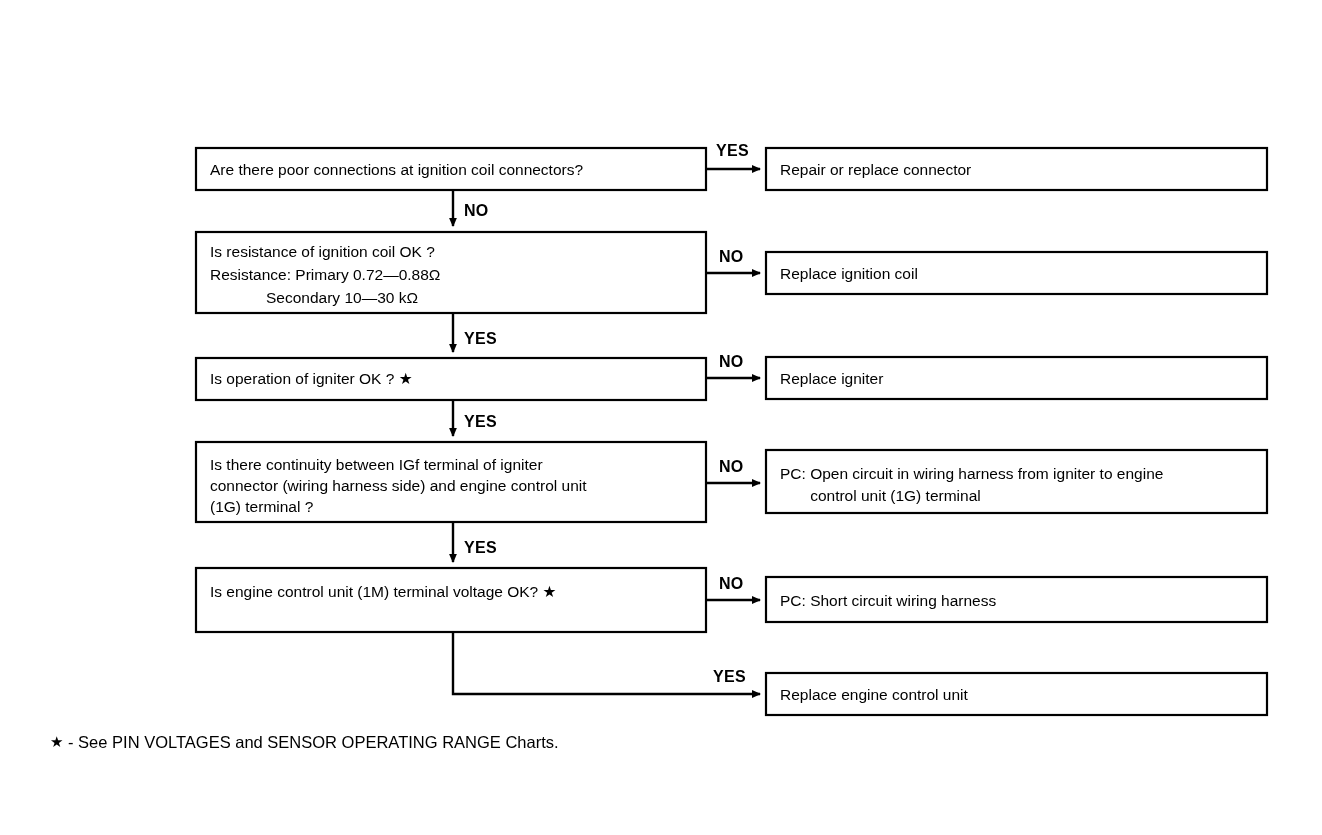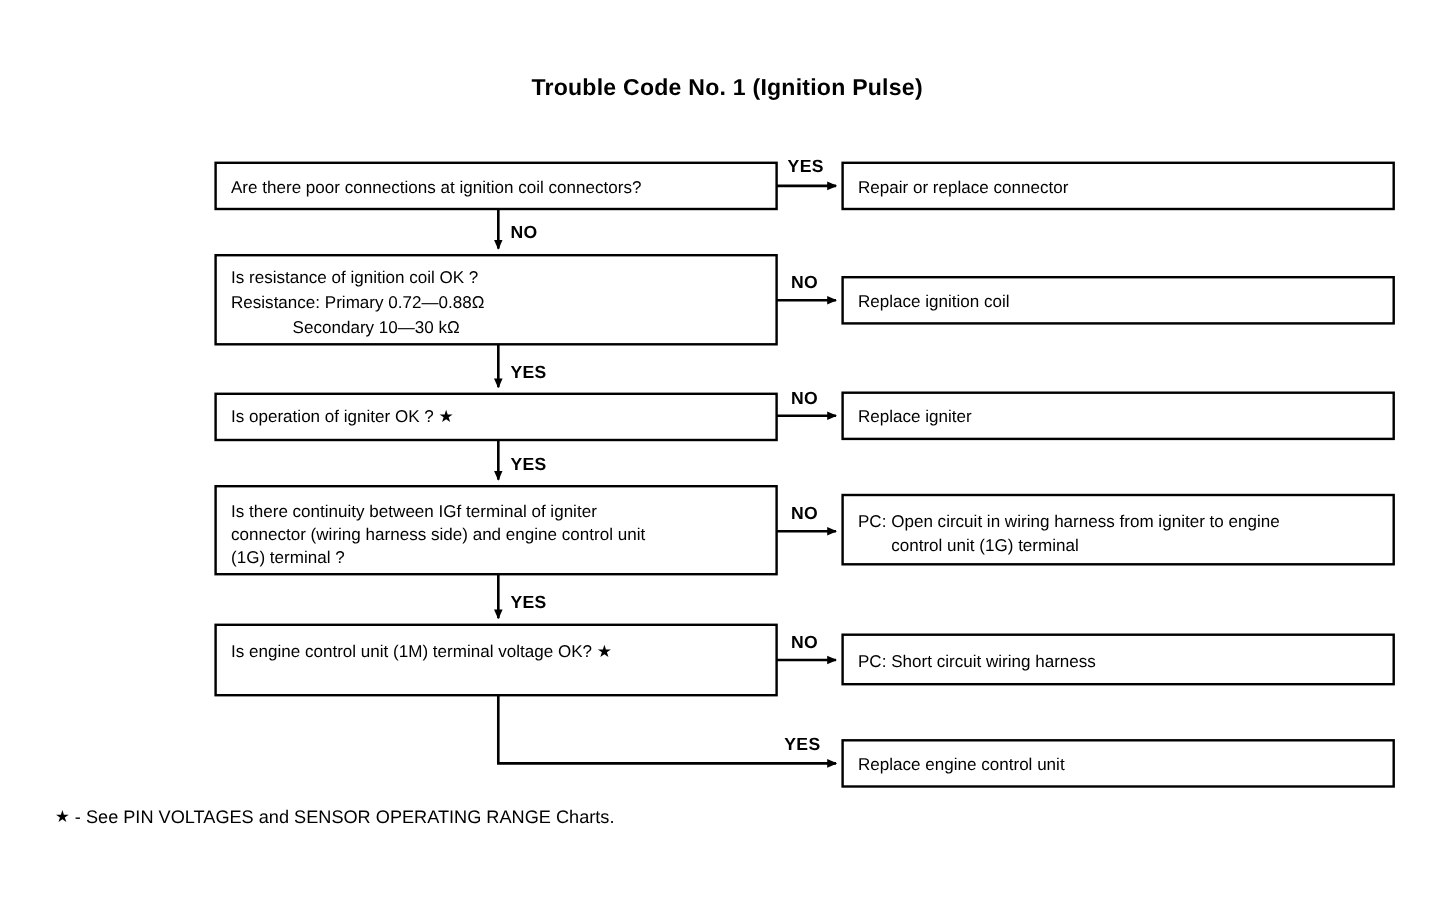--- a/index.html
+++ b/index.html
@@ -63,21 +63,20 @@
   #footnote .star {
     font-size: 15px;
     vertical-align: 1px;
   }
 </style>
 </head>
 <body>
 
 <div id="page">
 
-  <div id="chart-title">Trouble Code No. 1 (Ignition Pulse)</div>
 
   <svg class="flow-svg" width="1322" height="835" viewBox="0 0 1322 835">
     <defs>
       <marker id="arrow" markerWidth="9" markerHeight="9" refX="8" refY="4.5" orient="auto" markerUnits="userSpaceOnUse">
         <path d="M0,0.6 L9,4.5 L0,8.4 z" fill="#000000"></path>
       </marker>
     </defs>
 
     <path class="conn" d="M706,169 L760,169" marker-end="url(#arrow)"></path>
 

